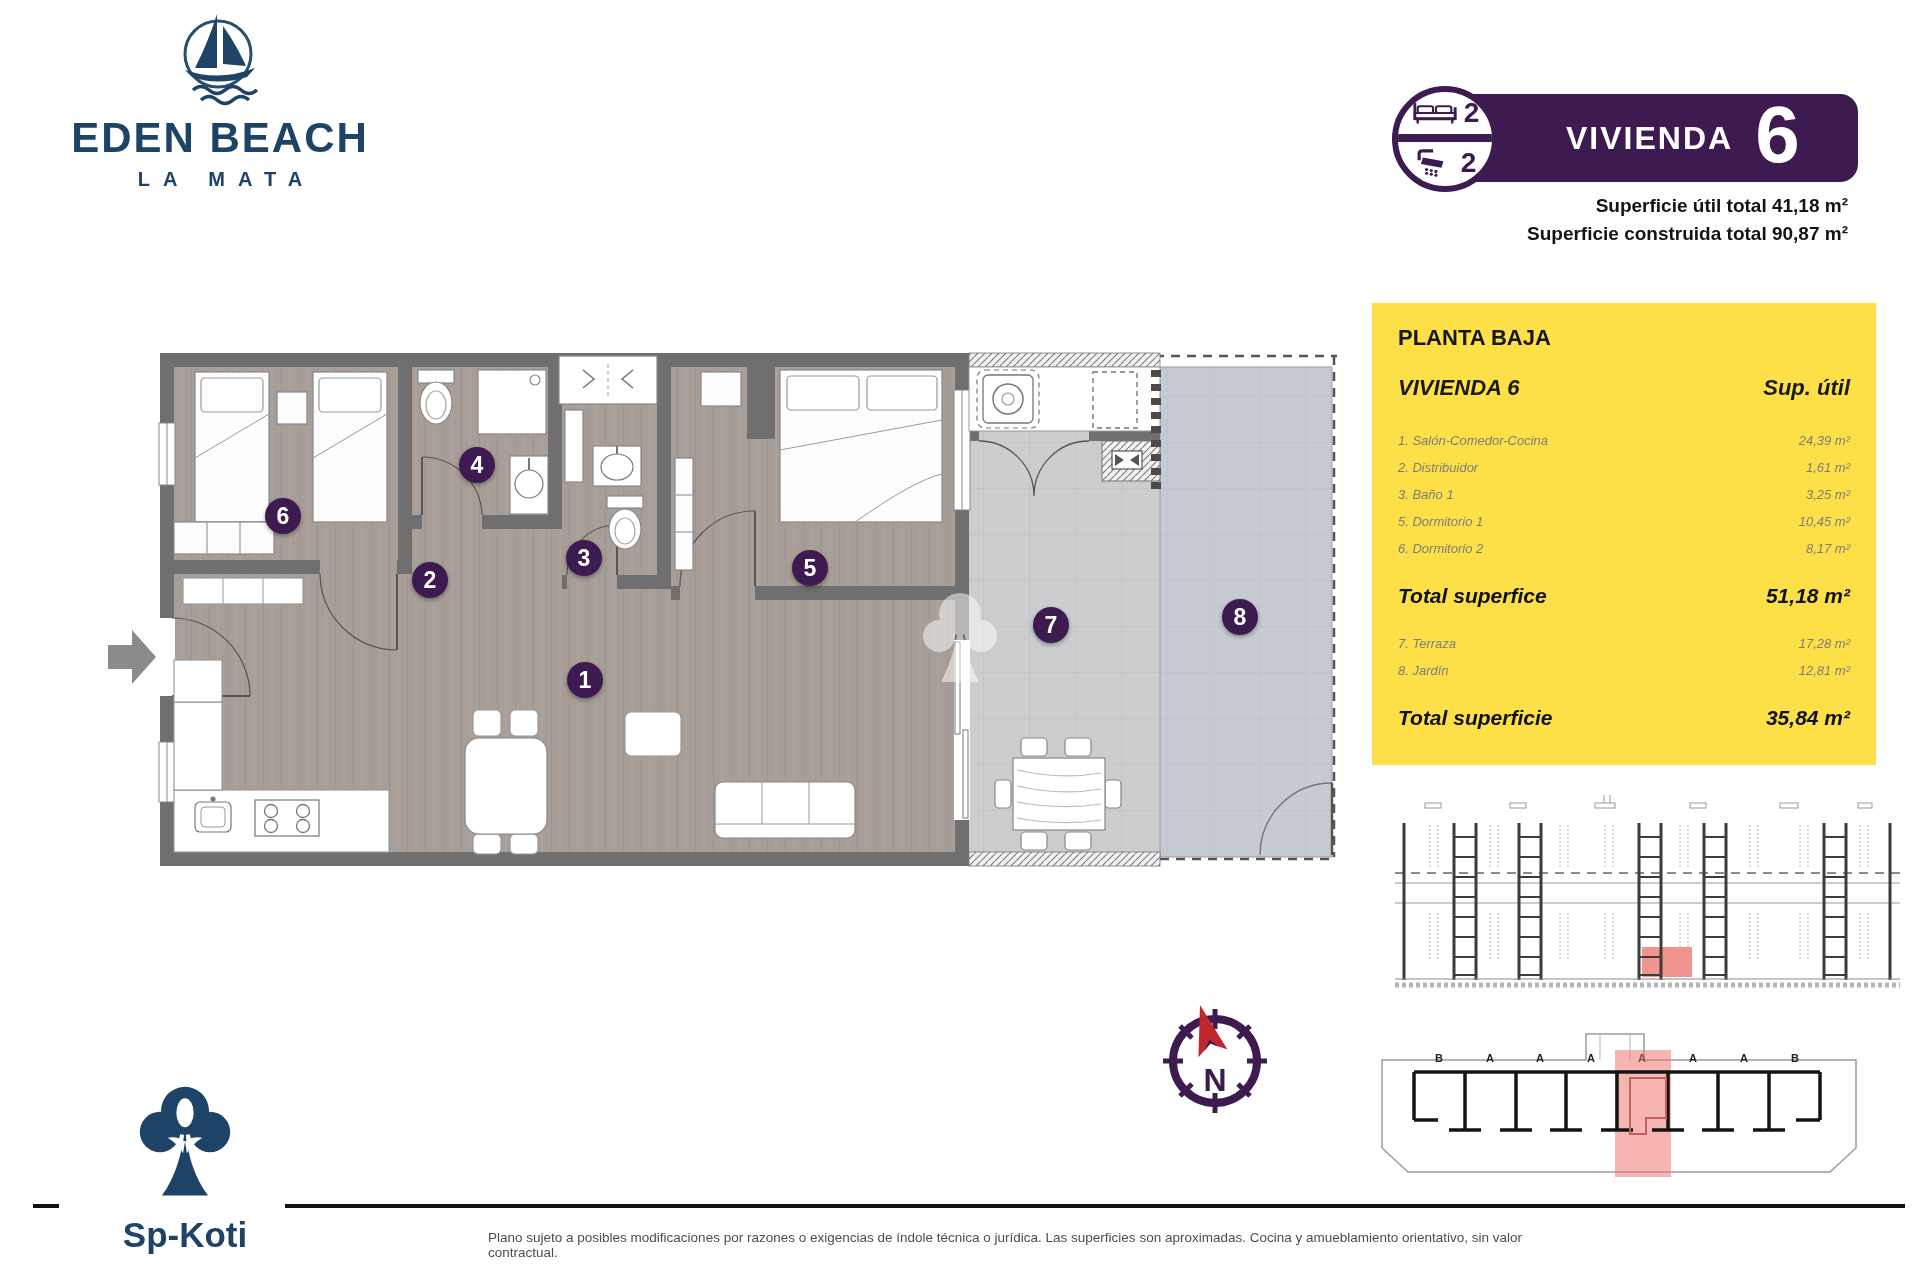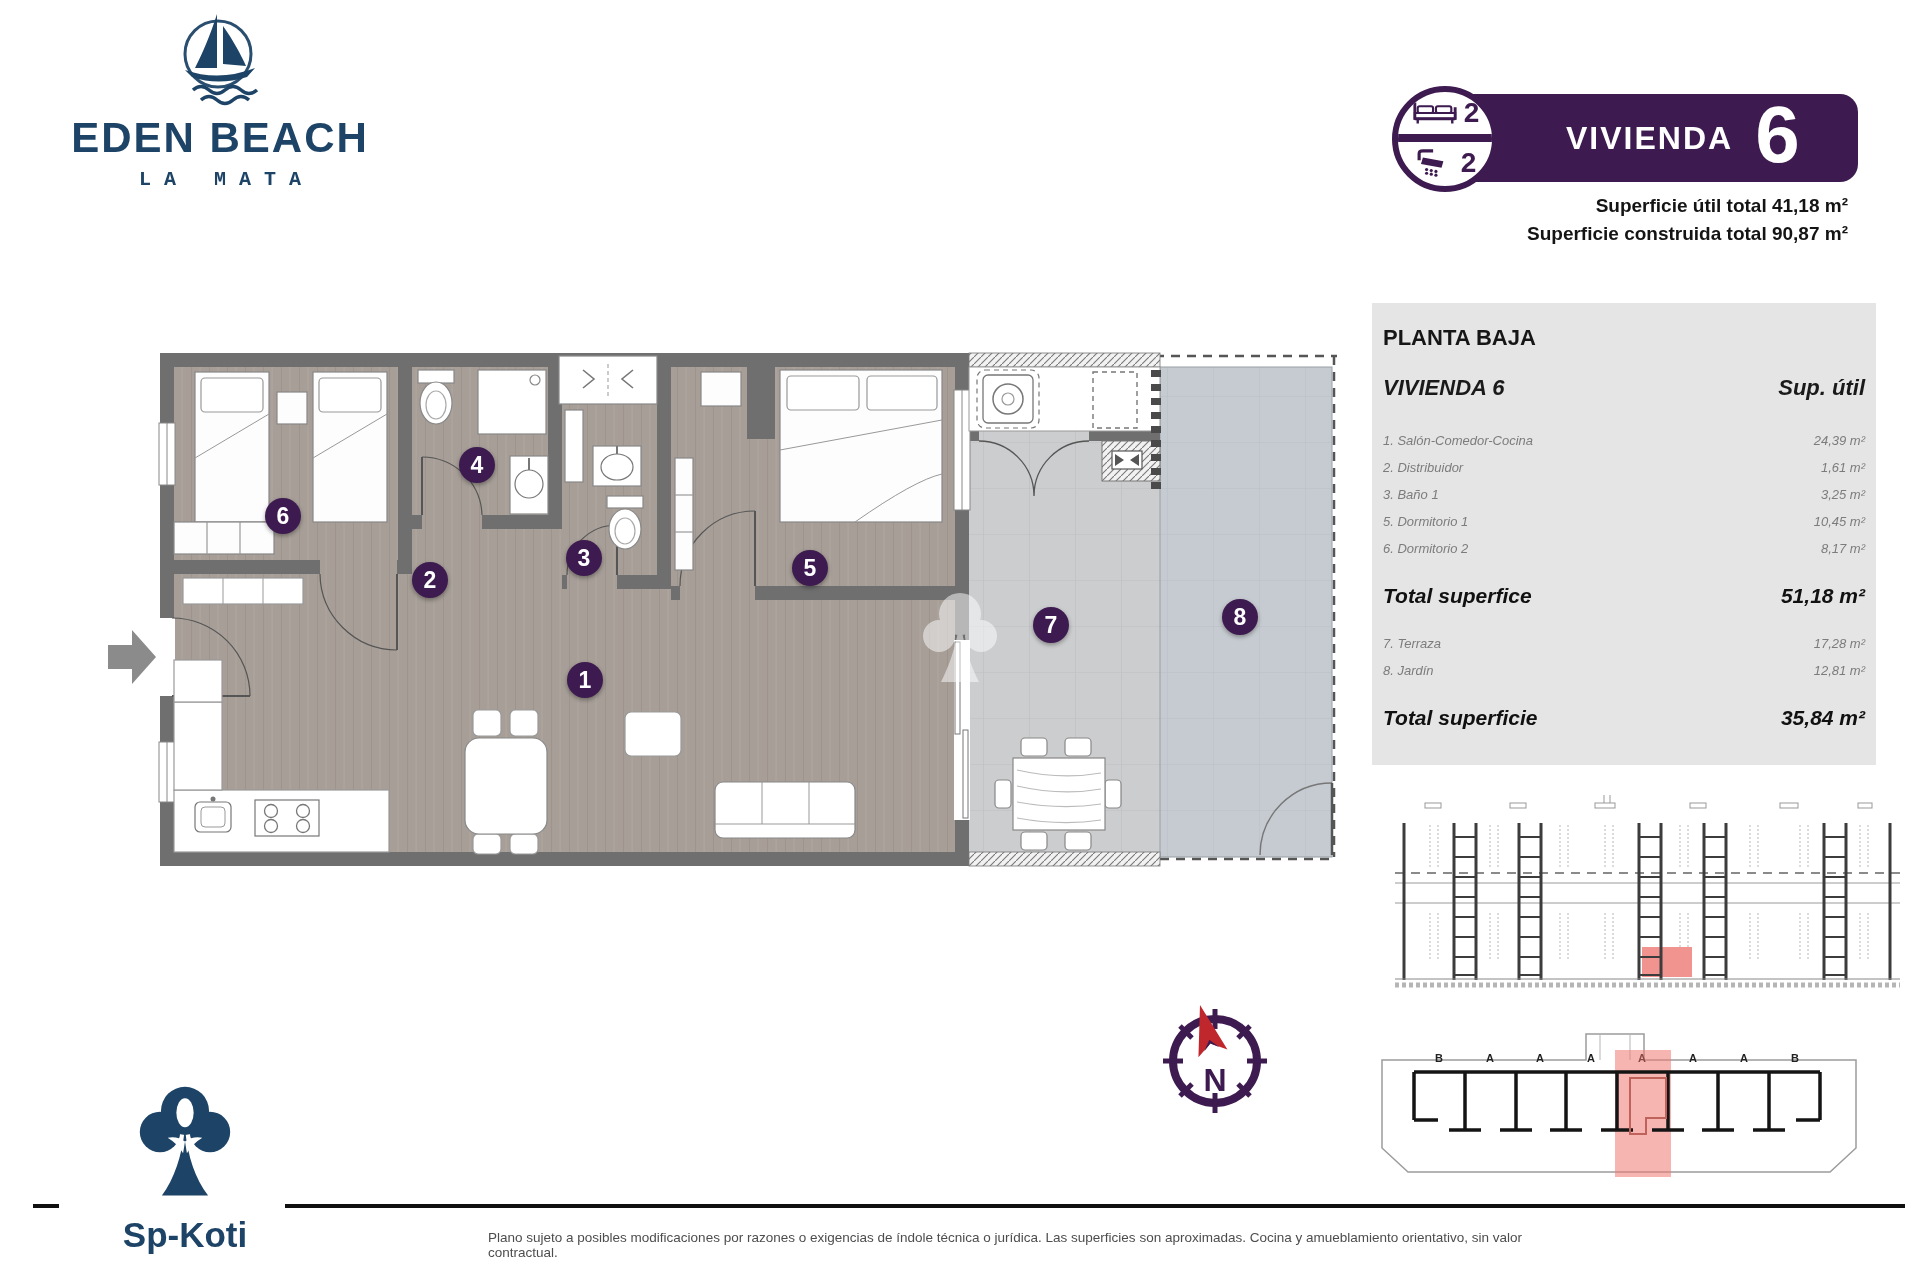--- a/index.html
+++ b/index.html
@@ -1,37 +1,37 @@
 <!DOCTYPE html>
 <html><head>
 <meta charset="utf-8">
 <style>
   html,body{margin:0;padding:0;background:#fff;}
   .page{position:relative;width:1920px;height:1280px;background:#ffffff;overflow:hidden;
         font-family:"Liberation Sans",sans-serif;color:#1a1a1a;}
   
   .brand{position:absolute;left:70px;top:8px;width:300px;text-align:center;}
   .brand-name{font-size:42px;font-weight:bold;color:#1d4467;letter-spacing:2px;margin-top:2px;}
-  .brand-sub{font-size:20px;font-weight:bold;color:#1d4467;letter-spacing:13px;margin-top:6px;text-indent:13px;font-family:Liberation Mono, monospace;}
+  .brand-sub{font-size:20px;font-weight:bold;color:#1d4467;letter-spacing:13px;margin-top:6px;text-indent:13px;}
   
   .badge{position:absolute;left:1392px;top:90px;width:466px;height:96px;}
   .badge-bar{position:absolute;left:46px;top:4px;right:0;bottom:4px;background:#3d1a4f;border-rad;
              border-radius:18px;display:flex;align-items:center;padding-left:128px;}
   .badge-title{color:#fff;font-size:32px;font-weight:bold;letter-spacing:2px;}
   .badge-num{color:#fff;font-size:80px;font-weight:bold;margin-left:22px;line-height:1;margin-top:-6px;}
   .badge-circle{position:absolute;left:0;top:-4px;width:106px;height:106px;background:#fff;
                 border:6px solid #3d1a4f;border-radius:50%;box-sizing:border-box;overflow:hidden;}
   .bc-row{height:42px;display:flex;align-items:center;justify-content:center;gap:5px;}
   .bc-div{height:8px;background:#3d1a4f;margin:0 -5px;}
   .bc-count{color:#3d1a4f;font-size:28px;font-weight:bold;}
   
   .summary{position:absolute;left:1360px;top:192px;width:488px;text-align:right;
            font-size:19px;font-weight:bold;color:#141414;line-height:28px;}
-  .areas{position:absolute;left:1372px;top:303px;width:504px;height:462px;background:#e5e5e5;
-         box-sizing:border-box;padding:22px 11px;}
+  .areas{position:absolute;left:1372px;top:303px;width:504px;height:462px;background:#fde047;
+         box-sizing:border-box;padding:22px 26px;}
   .a-floor{font-size:22px;font-weight:bold;color:#161616;}
   .a-head{display:flex;justify-content:space-between;font-size:22px;font-weight:bold;
           font-style:italic;margin-top:24px;}
   .trow{display:flex;justify-content:space-between;font-size:13px;font-style:italic;
         color:#7c7c7c;line-height:27px;}
   .ttotal{display:flex;justify-content:space-between;font-size:21px;font-weight:bold;
           font-style:italic;color:#111;}
   .sp26{height:26px}.sp22{height:22px}
   
   .plan{position:absolute;left:155px;top:350px;width:1190px;height:520px;}

